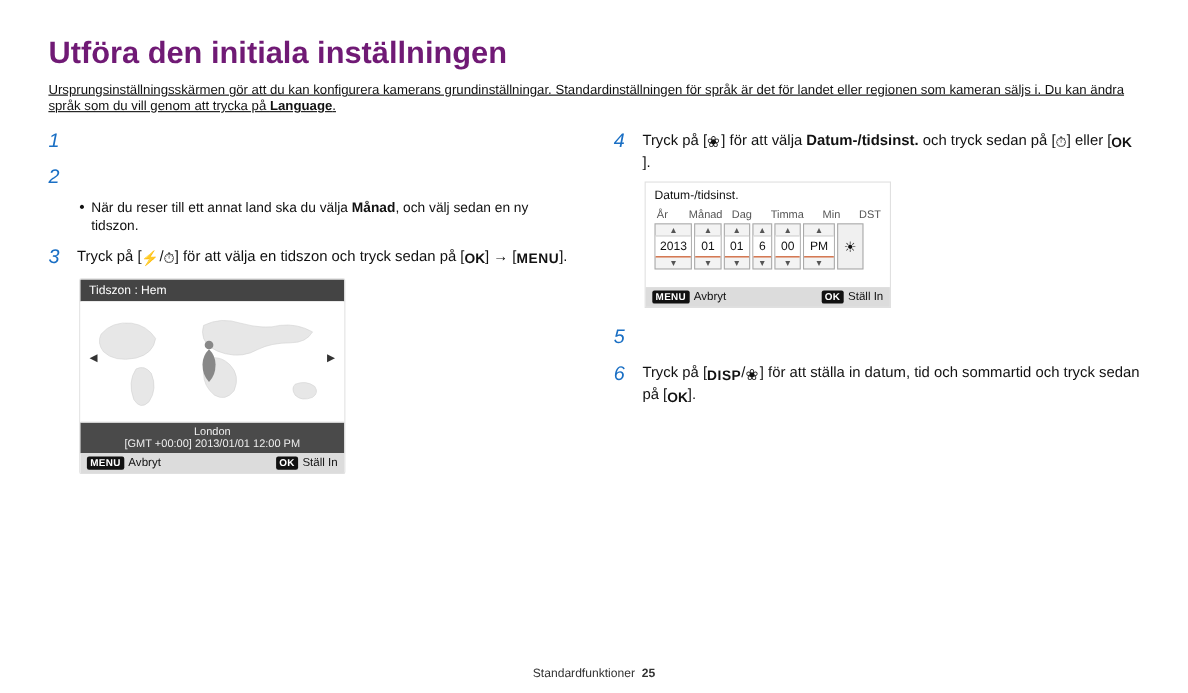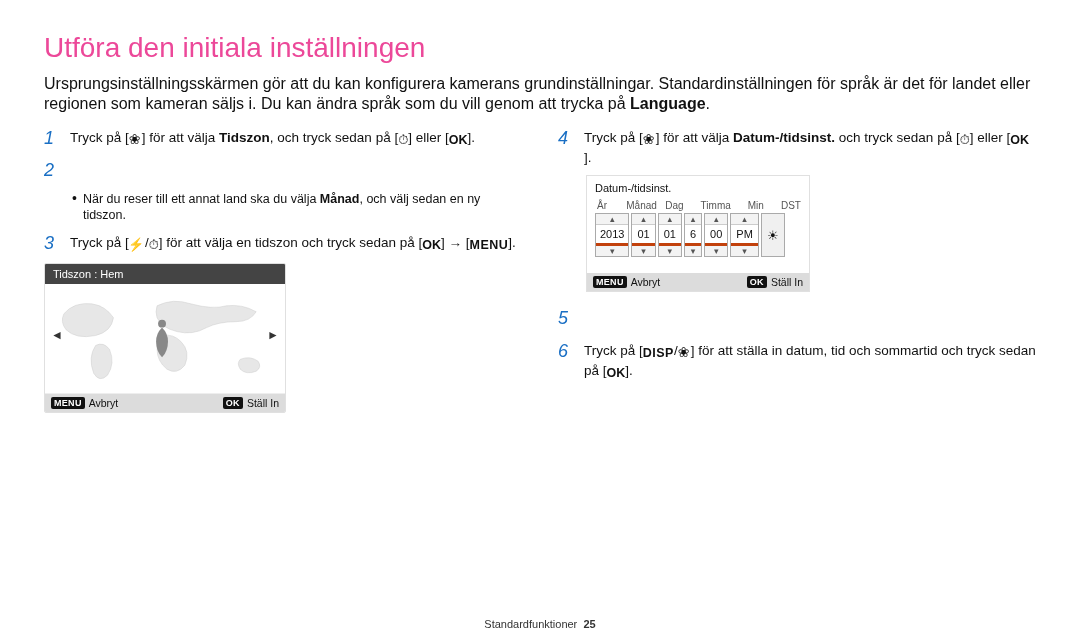--- a/index.html
+++ b/index.html
@@ -1,20 +1,20 @@
 <!DOCTYPE html>
 <html><head>
 <meta charset="utf-8">
 <style>
   * { box-sizing: border-box; margin: 0; padding: 0; }
   html, body { font-family: Arial, Helvetica, sans-serif; background: #fff; color: #111; }
   body { width: 1080px; height: 630px; position: relative; padding: 32px 44px 0 44px; }
 
-  .title { color: #ec4899; font-size: 28px; font-weight: 400; margin-bottom: 10px; }
-  .intro { font-size: 16px; line-height: 1.25; margin-bottom: 12px; }
+  .title { color: #701a75; font-size: 28px; font-weight: 700; margin-bottom: 10px; }
+  .intro { font-size: 12px; line-height: 1.25; margin-bottom: 12px; text-decoration: underline; }
   .intro b { font-weight: 700; }
 
   .cols { display: flex; gap: 36px; }
   .col { flex: 1; }
   .col.right { flex: 1; }
 
   .step { display: flex; gap: 10px; margin-bottom: 8px; font-size: 13.5px; line-height: 1.35; }
   .step .num { font-style: italic; font-size: 18px; color: #1a6fc4; min-width: 16px; font-weight: 400; }
   .step .txt { padding-top: 3px; }
 
@@ -28,21 +28,21 @@
 
   
   .flower { display:inline-block; width:13px; height:13px; vertical-align:-2px; }
   .flower::before { content:"❀"; font-size:14px; line-height:13px; }
   .timer { display:inline-block; vertical-align:-2px; }
   .timer::before { content:"⏱"; font-size:13px; }
   .flash { display:inline-block; vertical-align:-2px; }
   .flash::before { content:"⚡"; font-size:13px; }
 
   
-  .screen { width: 242px; margin-top: 6px; border:1px solid #e0e0e0; border-radius:2px; overflow:hidden; font-size:11px; }
+  .screen { width: 242px; margin-left: 28px; margin-top: 6px; border:1px solid #e0e0e0; border-radius:2px; overflow:hidden; font-size:11px; }
   .screen .hdr { background:#444; color:#fff; padding:4px 8px; font-size:11px; }
   .map-area { position:relative; background:#fff; height:110px; border-bottom:1px solid #eee; }
   .map-svg { width:100%; height:100%; }
   .nav-l, .nav-r { position:absolute; top:44px; font-size:12px; color:#333; cursor:pointer; }
   .nav-l { left:6px; } .nav-r { right:6px; }
   .locline, .ts { font-size:10px; }
   .locwrap { background:#4a4a4a; color:#eee; padding:3px 0 3px; text-align:center;}
   .screen-ftr { display:flex; justify-content:space-between; padding:3px 6px; background:#dcdcdc; font-size:10.5px; }
   .ftr-item { display:flex; gap:4px; align-items:center; }
   .ftr-item .tag { background:#111; color:#fff; border-radius:2px; padding:1px 3px; font-size:9px; font-weight:700; letter-spacing:.3px;}
@@ -50,46 +50,43 @@
   
   .screen2 { width: 224px; margin-left: 28px; margin-top: 6px; border:1px solid #e0e0e0; font-size:11px; }
   .screen2 .hdr { color:#111; padding:6px 8px 2px; font-size:11px; }
   .dtwrap { padding:4px 8px 6px; }
   .dtlabels { display:flex; gap:17px; color:#555; font-size:10px; margin-bottom:2px;}
   .dtlabels span { display:inline-block; text-align:center; }
   .dtlabels .l1 { width:34px;} .dtlabels .l2 { width:22px;} .dtlabels .l3{width:24px;} .dtlabels .l4{width:34px;} .dtlabels .l5{width:24px;} .dtlabels .l6{width:48px; text-align:center;}
   .dtrow { display:flex; gap:2px; align-items:stretch; }
   .spinner { display:flex; flex-direction:column; align-items:center; border:1px solid #aaa; background:#f3f3f3;}
   .spinner .ar { font-size:9px; line-height:8px; color:#555; padding:1px 0;}
-  .spinner .val { background:#fff; border-top:1px solid #ccc; border-bottom:3px solid #c2410c; padding:3px 5px; font-size:11px;}
+  .spinner .val { background:#fff; border-top:1px solid #ccc; border-bottom:1px solid #c2410c; padding:3px 5px; font-size:11px;}
   .spinner.wide .val{ padding:3px 4px;}
   .dsticon { display:flex; align-items:center; justify-content:center; width:24px; border:1px solid #aaa; background:#f0f0f0;}
   .dsticon::before{content:"☀"; font-size:13px;}
   .screen2 .screen-ftr{ margin-top:10px;}
 
-  .footer { position:absolute; bottom:0; left:0; width:100%; text-align:center; font-size:11px; color:#333; }
+  .footer { position:absolute; bottom:12px; left:0; width:100%; text-align:center; font-size:11px; color:#333; }
   .footer .pnum { font-weight:700; }
 </style>
 </head>
 <body>
 
 <h1 class="title">Utföra den initiala inställningen</h1>
 
 <p class="intro">
   <span>Ursprungsinställningsskärmen gör att du kan konfigurera kamerans grundinställningar. Standardinställningen för språk är det för landet eller regionen som kameran säljs i. Du kan ändra språk som du vill genom att trycka på </span><b>Language</b><span>.</span>
 </p>
 
 <div class="cols">
   <div class="col">
 
     <div class="step">
       <div class="num">1</div>
-      <div class="txt">
-        <span>Tryck på [</span><span class="flower"></span><span>] för att välja </span><b>Tidszon</b><span>, och tryck sedan på [</span><span class="timer"></span><span>] eller [</span><span class="ik ok">OK</span><span>].</span>
-      </div>
     </div>
 
     <div class="step">
       <div class="num">2</div>
     </div>
 
     <div class="bullet-item">
       <div class="dot">•</div>
       <div class="btxt">
         <span>När du reser till ett annat land ska du välja </span><b>Månad</b><span>, och välj sedan en ny tidszon.</span>
@@ -116,20 +113,24 @@
             <path d="M112 22 q16 -8 34 -2 q22 6 36 2 q16 -2 30 6 q-6 10 -20 10 q-18 0 -30 6 q-14 8 -30 4 q-16 -4 -20 -14 q-2 -6 0 -12z"></path>
             <path d="M118 52 q10 -2 18 6 q10 10 4 24 q-8 10 -18 4 q-10 -8 -10 -20 q0 -10 6 -14z"></path>
             <path d="M196 76 q10 -4 18 2 q4 6 -2 10 q-10 4 -16 -2 q-4 -6 0 -10z"></path>
           </g>
           <g>
             <circle cx="117" cy="40" r="4" fill="#888"></circle>
             <path d="M117 44 q-6 6 -6 14 q0 10 6 16 q6 -6 6 -16 q0 -8 -6 -14z" fill="#888"></path>
           </g>
         </svg>
       </div>
+      <div class="locwrap">
+        <div class="locline">London</div>
+        <div class="ts">[GMT +00:00] 2013/01/01 12:00 PM</div>
+      </div>
       <div class="screen-ftr">
         <div class="ftr-item">
             <span class="tag">MENU</span>
             <span>Avbryt</span>
           </div>
         <div class="ftr-item">
             <span class="tag">OK</span>
             <span>Ställ In</span>
           </div>
       </div>

